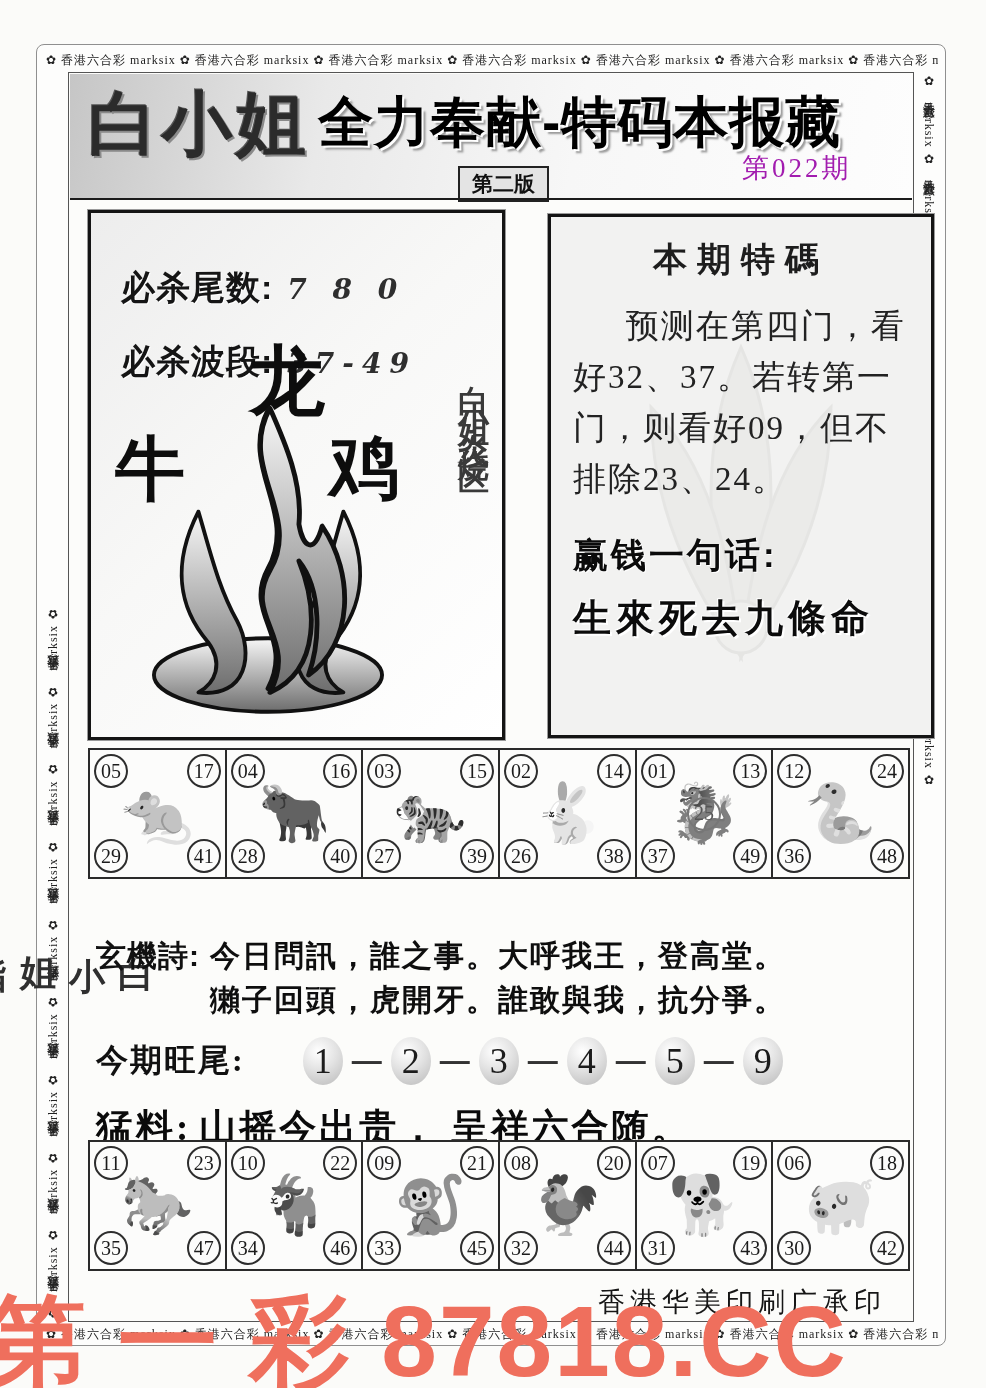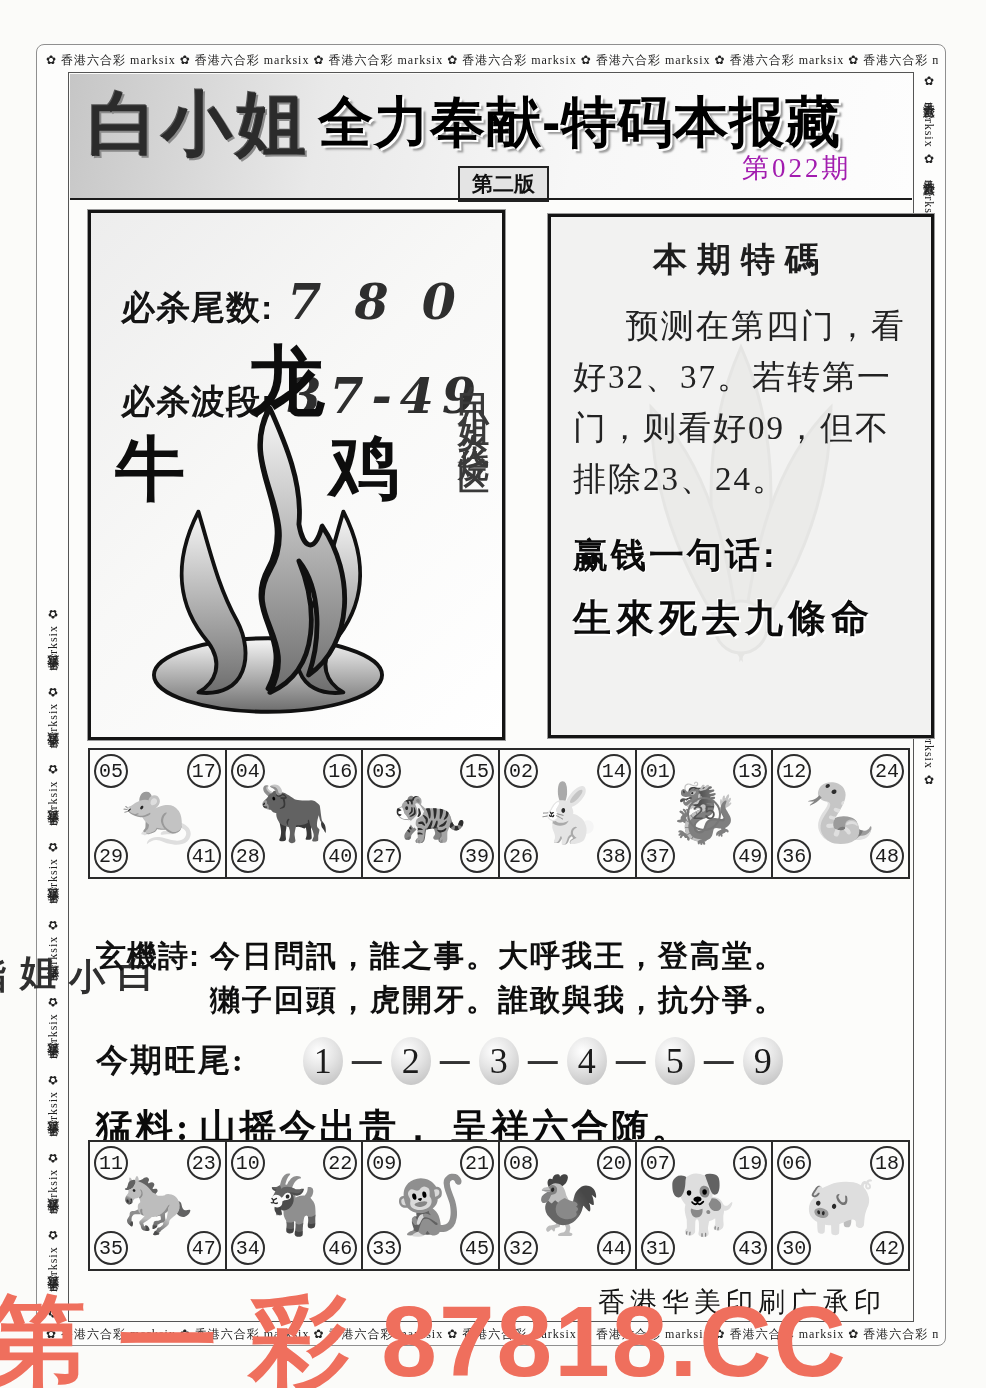--- a/index.html
+++ b/index.html
@@ -56,21 +56,21 @@
   
   .panel-left {
     position:absolute; left:88px; top:210px; width:417px; height:530px;
     border:3px solid #141414; box-shadow:0 0 0 1px #9a9a9a;
     background:linear-gradient(135deg,#ededed 0%,#f8f8f7 45%,#ffffff 100%);
   }
   .kill-lines { padding:28px 0 0 30px; }
   .kill-row { display:flex; align-items:baseline; margin-bottom:4px; }
   .kill-label { font-size:34px; font-weight:900; color:#151515;
     text-shadow:1px 1px 0 #fff; letter-spacing:1px; }
-  .kill-value { font-size:49px; font-style:italic; font-weight:bold;
+  .kill-value { font-size:28px; font-style:italic; font-weight:bold;
     font-family:"DejaVu Serif", serif; color:#2e2e2e; margin-left:14px; letter-spacing:8px;margin-top:32px; }
   .big-zi { position:absolute; font-weight:900; color:#0d0d0d;
     font-family:"Liberation Serif", serif; }
   .zi-dragon  { left:158px; top:118px; font-size:76px; }
   .zi-ox      { left:24px;  top:210px; font-size:70px; }
   .zi-rooster { left:238px; top:208px; font-size:70px; }
   .flame { position:absolute; left:32px; top:182px; width:290px; height:330px; }
   .panel-left-side {
     position:absolute; right:8px; top:148px; height:360px;
     writing-mode:vertical-rl; font-size:31px; font-weight:bold; color:#3a3a3a;
@@ -98,21 +98,21 @@
     position:absolute; left:88px; width:822px; height:131px;
     display:flex; border:2px solid #2a2a2a; background:#fcfcfb;
   }
   .zodiac-row.top { top:748px; }
   .zodiac-row.bottom { top:1140px; }
   .zcell { position:relative; flex:1; border-right:2px solid #2a2a2a; }
   .zcell:last-child { border-right:none; }
   .znum {
     position:absolute; width:34px; height:34px; border:2px solid #2d2d2d; border-radius:50%;
     display:flex; align-items:center; justify-content:center;
-    font-size:20px; font-family:Liberation Mono, monospace; color:#1b1b1b; background:transparent;
+    font-size:20px; font-family:Liberation Serif, serif; color:#1b1b1b; background:transparent;
   }
   .znum.tl { left:4px; top:4px; }  .znum.tr { right:4px; top:4px;text-align:right; }
   .znum.bl { left:4px; bottom:4px; } .znum.br { right:4px; bottom:4px; }
   .znum.ct { left:50%; top:50%; transform:translate(-50%,-50%); color:#555; border-color:#777; }
   .znum.ct:empty { display:none; }
   .zanimal {
     position:absolute; left:50%; top:50%; transform:translate(-50%,-52%);
     font-size:58px; filter:grayscale(100%) contrast(1.05); line-height:1;
   }
   

